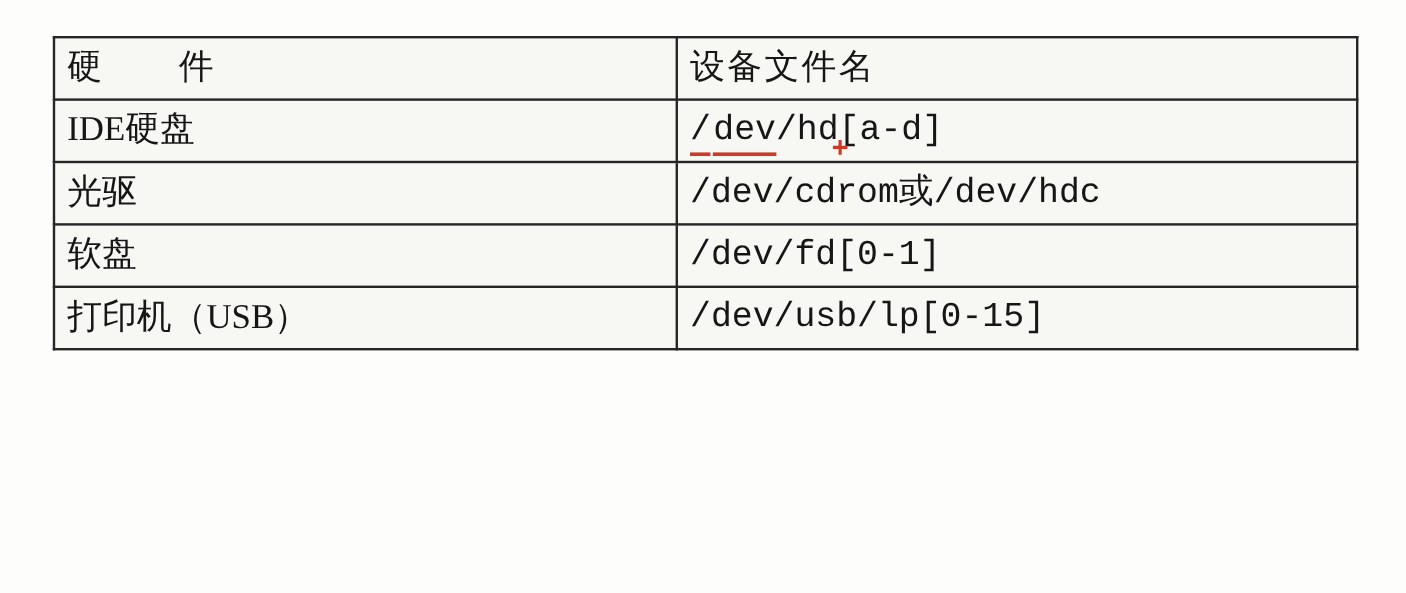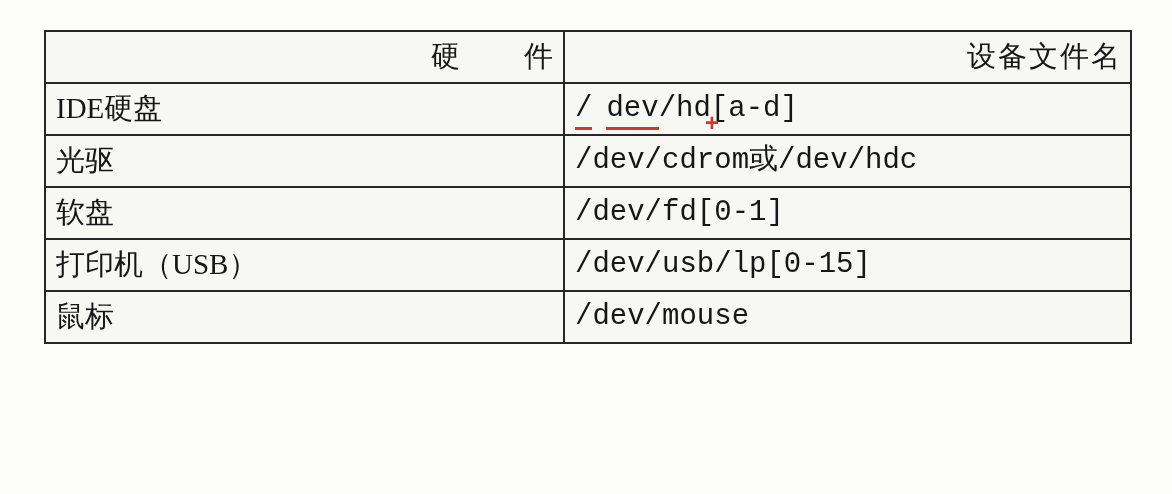--- a/index.html
+++ b/index.html
@@ -34,40 +34,40 @@
     border: 2px solid var(--border-color);
     height: 52px;
     font-size: 29px;
     line-height: 1;
     padding: 2px 8px 4px 10px;
     vertical-align: middle;
     white-space: nowrap;
     overflow: visible;
   }
   table.device-table th {
-    text-align: right;
+    text-align: left;
     font-weight: normal;
     letter-spacing: 2px;
   }
   col.hw-col { width: 519px; }
   col.dev-col { width: 567px; }
   td.hardware-cell {
     text-align: left;
     margin-left: 33px;
   }
   td.device-cell {
     text-align: left;
     font-family: "Liberation Mono", "DejaVu Sans Mono", monospace;
     font-size: 29px;
   }
   .red-underline {
     border-bottom: 3px solid var(--red);
     padding-bottom: 2px;
   }
-  .seg-gap { margin-left: 14px; }
+  .seg-gap { margin-left: 2px; }
   .red-plus {
     display: inline-block;
     width: 0;
     overflow: visible;
     color: var(--red);
     font-size: 24px;
     font-weight: bold;
     transform: translate(-6px, 15px);
   }
 </style>
@@ -96,19 +96,15 @@
           <td class="device-cell">/dev/cdrom或/dev/hdc</td>
         </tr>
         <tr>
           <td class="hardware-cell">软盘</td>
           <td class="device-cell">/dev/fd[0-1]</td>
         </tr>
         <tr>
           <td class="hardware-cell">打印机（USB）</td>
           <td class="device-cell">/dev/usb/lp[0-15]</td>
         </tr>
-        <tr>
-          <td class="hardware-cell">鼠标</td>
-          <td class="device-cell">/dev/mouse</td>
-        </tr>
       </tbody>
   </table>
 </div>
 
 </body></html>

